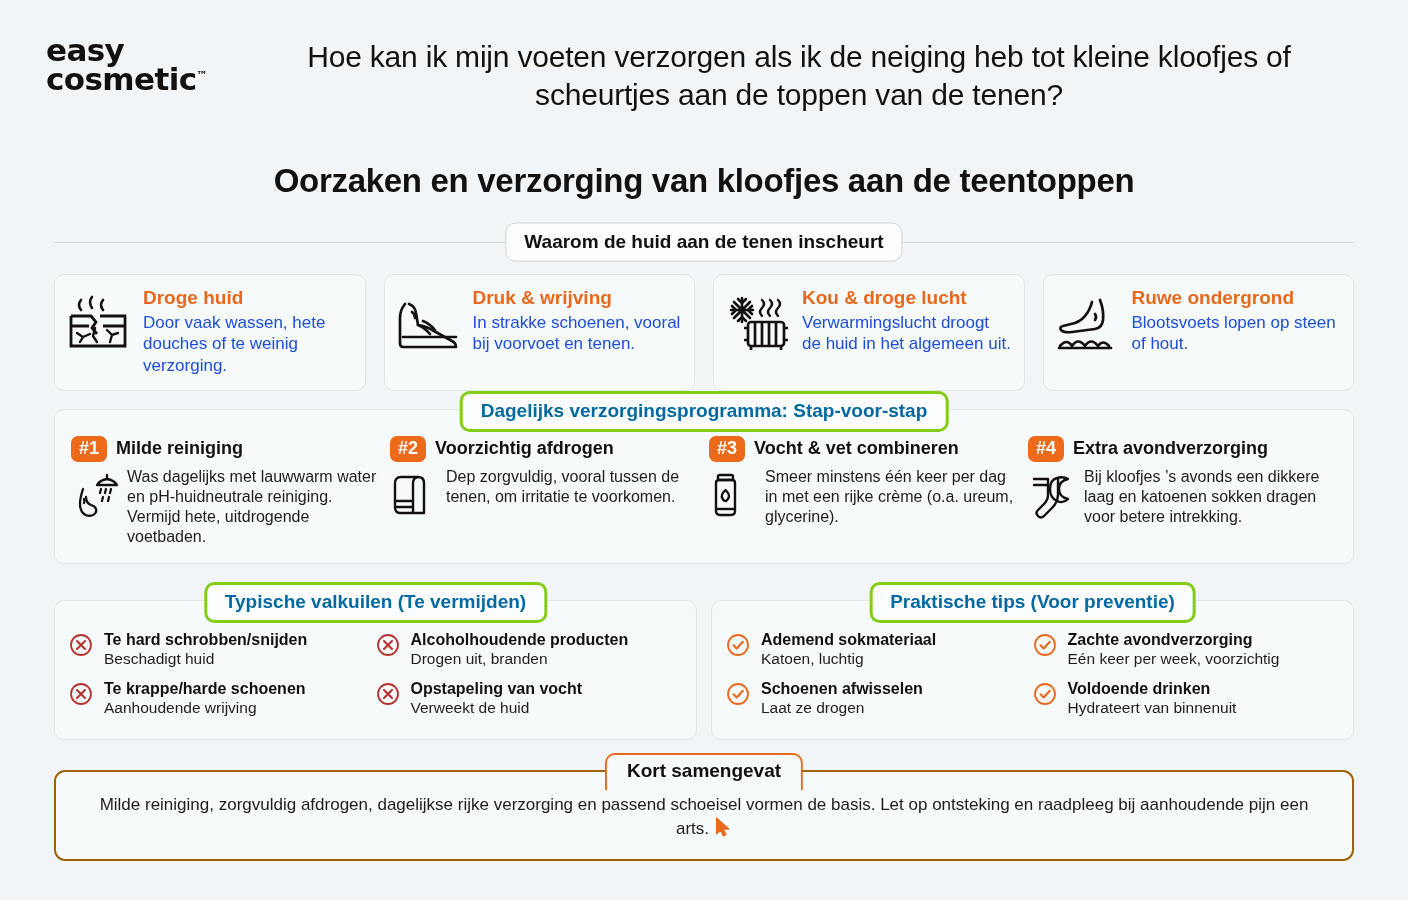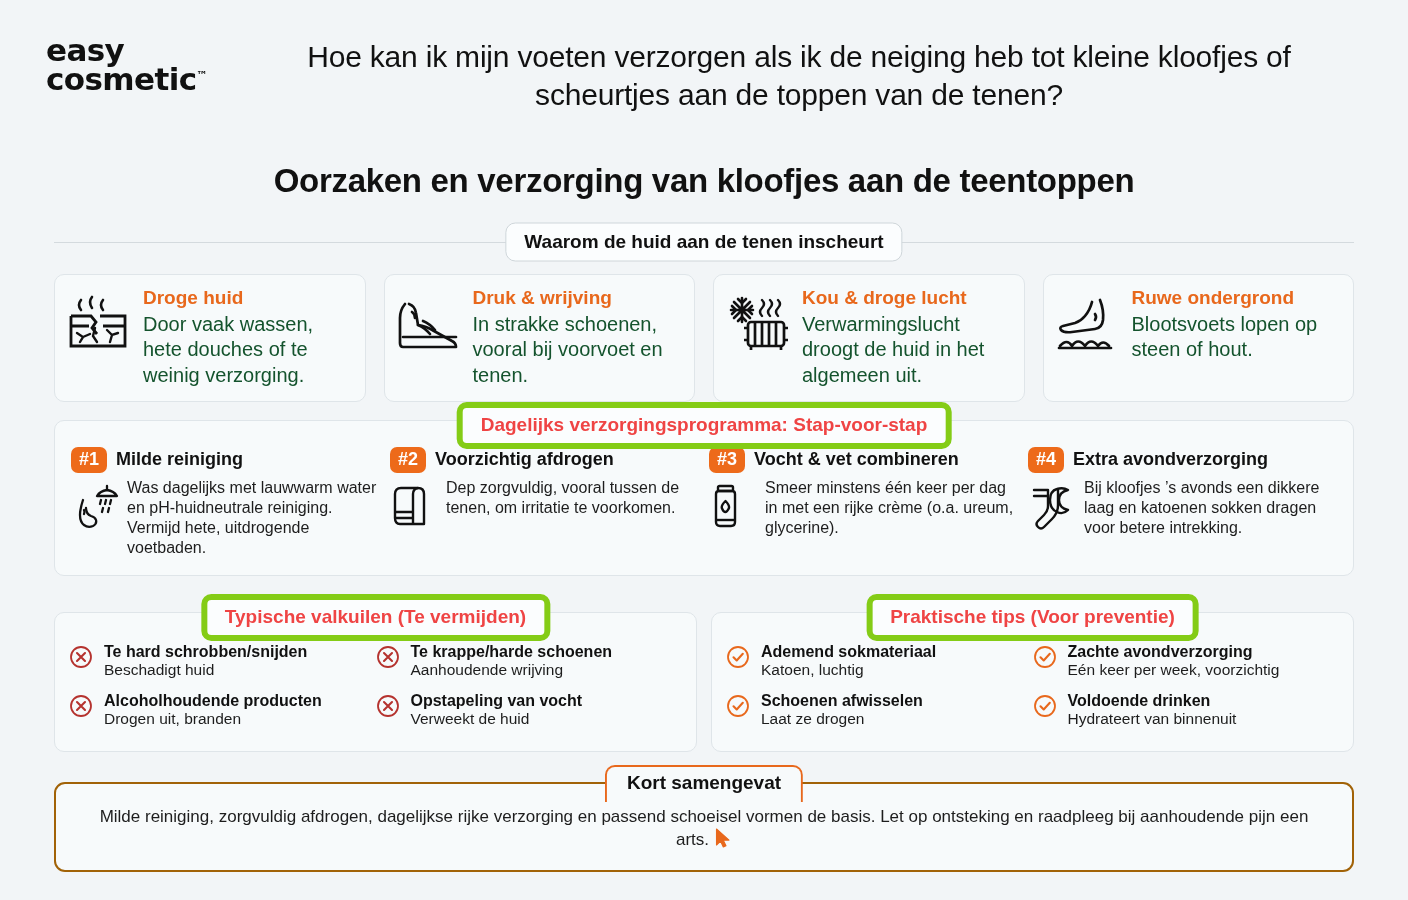--- a/index.html
+++ b/index.html
@@ -58,42 +58,42 @@
     font-size: 19px; font-weight: 700; white-space: nowrap;
     color: #111;
   }
 
   
   .panel-wrap { position: relative; margin: 0 38px; }
   .panel-pill {
     position: absolute; top: -18px; left: 50%;
     transform: translateX(-50%);
     background: #fbfdfe;
-    border: 6px solid #84cc16;
+    border: 3px solid #84cc16;
     border-radius: 10px;
     padding: 6px 18px 7px 18px;
     font-size: 19px; font-weight: 700; white-space: nowrap;
-    z-index: 3; color: #ef4444;
+    z-index: 3; color: #0369a1;
   }
 
   
   .cards { display: flex; gap: 18px; margin: 12px 38px 0 38px; border-radius: 9px; }
   .card {
     flex: 1 1 0;
     background: #f7fafb;
     border: 1px solid #dfe5e9;
     border-radius: 10px;
     padding: 13px 12px 13px 12px;
     display: flex; gap: 10px; align-items: flex-start;
     min-height: 114px;
   }
   .card .ico { flex: 0 0 66px; padding-top: 8px; }
   .card .body { flex: 1 1 auto; }
   .card h3 { color: #e8681c; font-size: 19px; font-weight: 700; line-height: 1.1; margin-bottom: 3px; }
-  .card p { font-size: 20px; line-height: 1.27; color: #14532d; }
+  .card p { font-size: 17px; line-height: 1.27; color: #1d4ed8; }
 
   
   .panel {
     background: #f7fafb;
     border: 1px solid #dfe5e9;
     border-radius: 10px;
     padding: 26px 16px 16px 16px;
     margin-top: 18px;
   }
   .steps { display: flex; gap: 10px; }
@@ -362,35 +362,35 @@
           </div>
 
           <div class="item">
             <span class="mark">
               <svg width="24" height="24" viewBox="0 0 24 24">
                   <circle cx="12" cy="12" r="10" fill="none" stroke="#b5322e" stroke-width="1.8"></circle>
                   <path d="M8 8 L16 16 M16 8 L8 16" stroke="#b5322e" stroke-width="2.1" stroke-linecap="round"></path>
                 </svg>
             </span>
             <div>
+              <h5>Alcoholhoudende producten</h5>
+              <span>Drogen uit, branden</span>
+            </div>
+          </div>
+
+          <div class="item">
+            <span class="mark">
+              <svg width="24" height="24" viewBox="0 0 24 24">
+                  <circle cx="12" cy="12" r="10" fill="none" stroke="#b5322e" stroke-width="1.8"></circle>
+                  <path d="M8 8 L16 16 M16 8 L8 16" stroke="#b5322e" stroke-width="2.1" stroke-linecap="round"></path>
+                </svg>
+            </span>
+            <div>
               <h5>Te krappe/harde schoenen</h5>
               <span>Aanhoudende wrijving</span>
-            </div>
-          </div>
-
-          <div class="item">
-            <span class="mark">
-              <svg width="24" height="24" viewBox="0 0 24 24">
-                  <circle cx="12" cy="12" r="10" fill="none" stroke="#b5322e" stroke-width="1.8"></circle>
-                  <path d="M8 8 L16 16 M16 8 L8 16" stroke="#b5322e" stroke-width="2.1" stroke-linecap="round"></path>
-                </svg>
-            </span>
-            <div>
-              <h5>Alcoholhoudende producten</h5>
-              <span>Drogen uit, branden</span>
             </div>
           </div>
 
           <div class="item">
             <span class="mark">
               <svg width="24" height="24" viewBox="0 0 24 24">
                   <circle cx="12" cy="12" r="10" fill="none" stroke="#b5322e" stroke-width="1.8"></circle>
                   <path d="M8 8 L16 16 M16 8 L8 16" stroke="#b5322e" stroke-width="2.1" stroke-linecap="round"></path>
                 </svg>
             </span>

